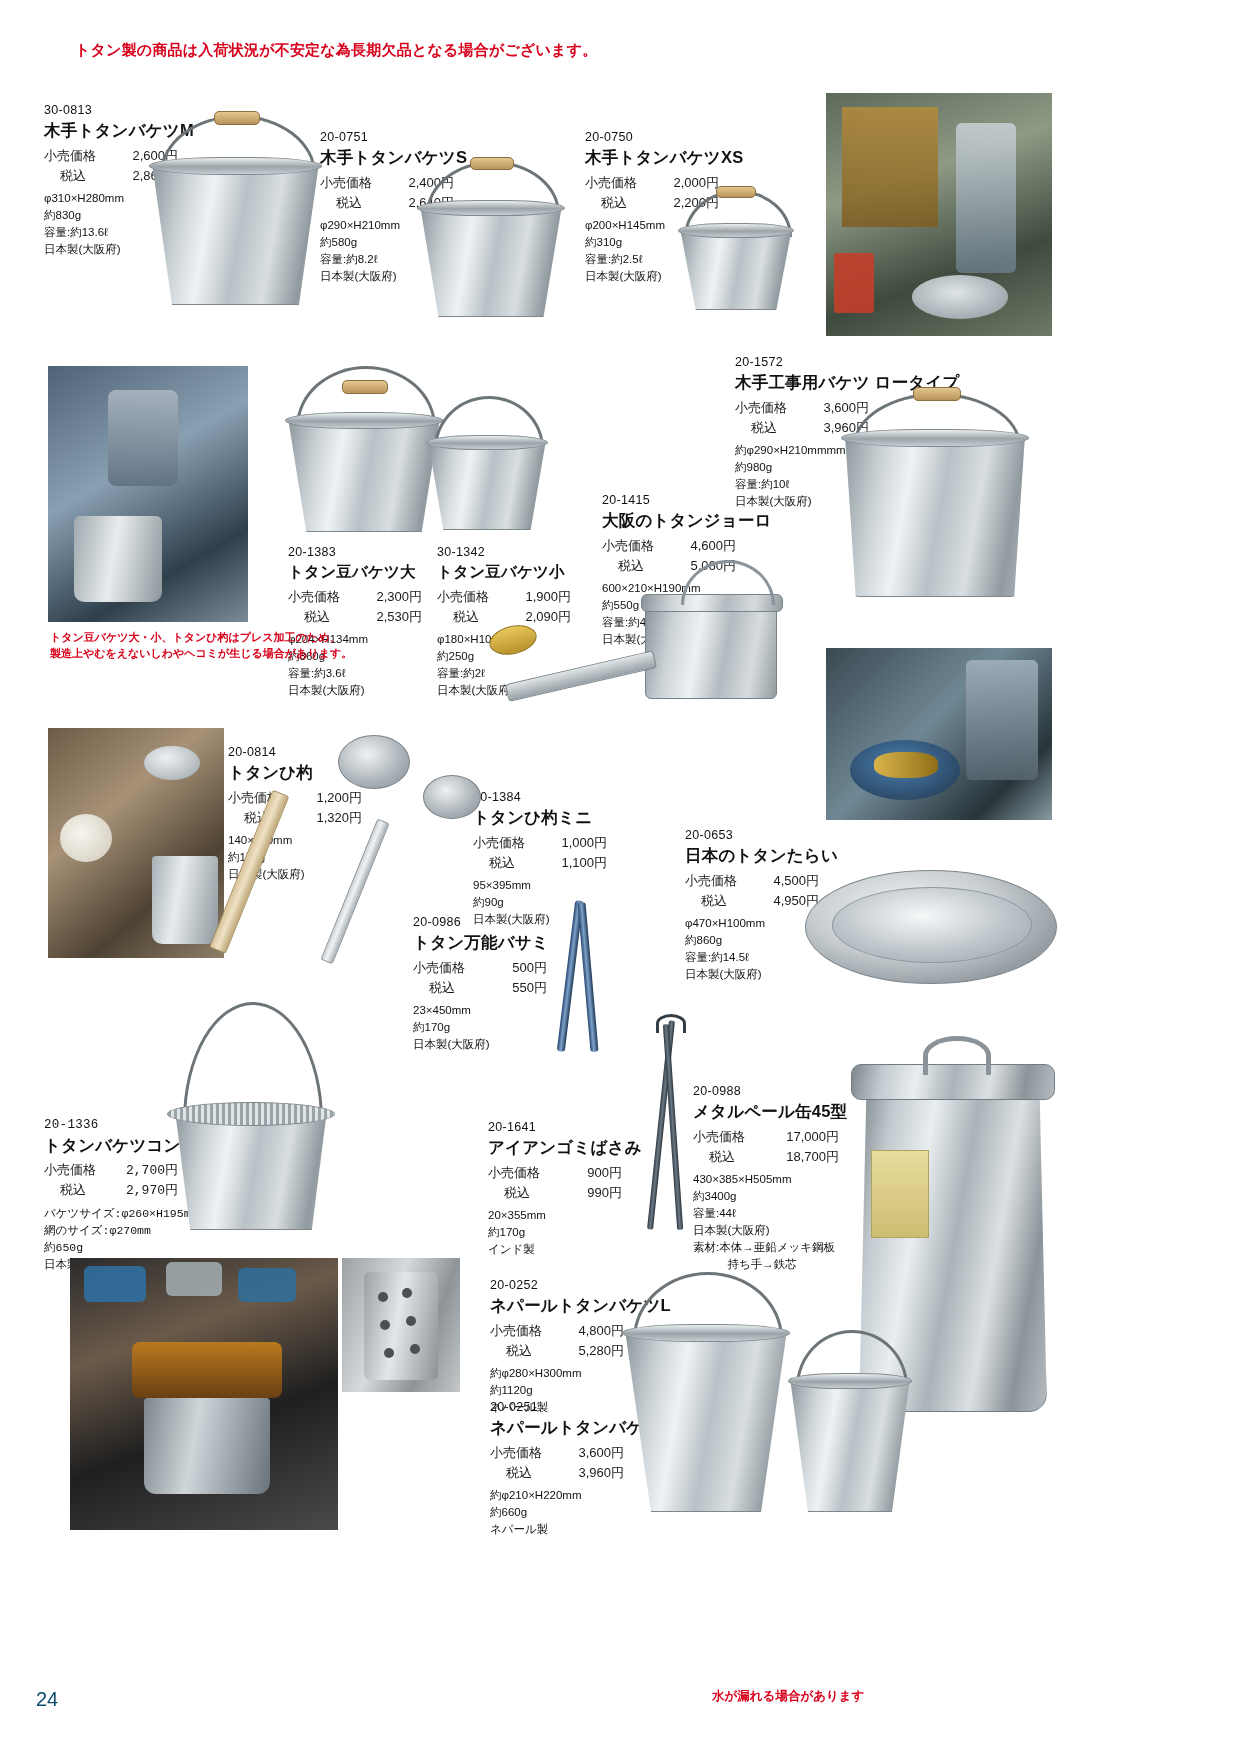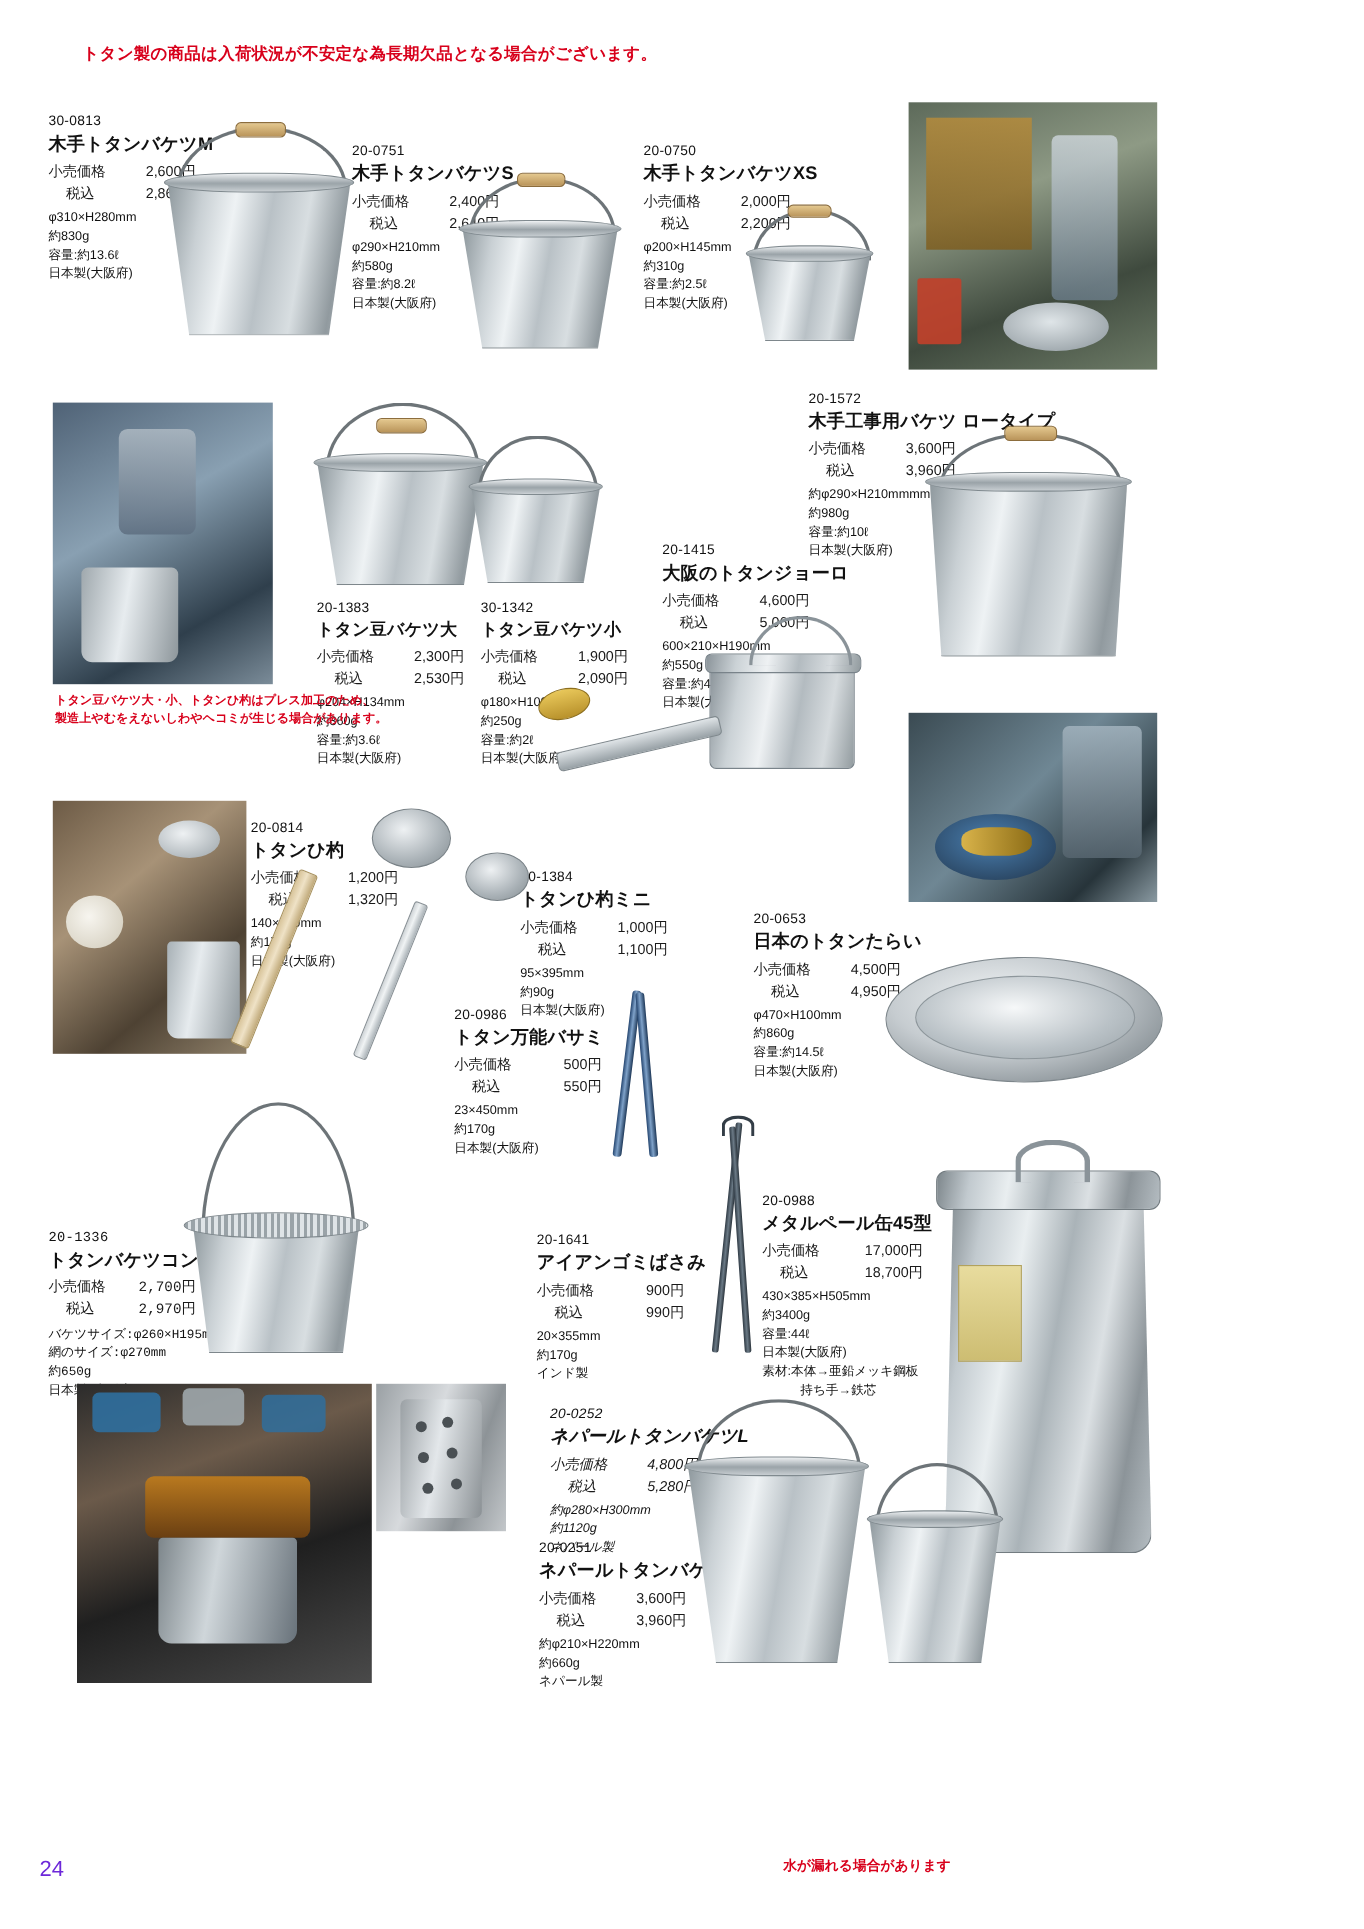--- a/index.html
+++ b/index.html
@@ -17,21 +17,21 @@
   .code{font-size:12.5px;letter-spacing:.3px;color:#111;}
   .name{font-size:16.5px;font-weight:bold;letter-spacing:.2px;color:#111;margin-top:3px;}
   .name.sm{font-size:15.5px;}
   .price-row{font-size:13px;line-height:1.5;display:flex;}
   .price-row .lbl{width:62px;display:inline-block;}
   .price-row .val{width:72px;text-align:right;display:inline-block;}
   .specs{font-size:11.5px;line-height:1.48;margin-top:5px;color:#111;}
   .prices{margin-top:4px;}
   .note-red{color:#d8001b;font-size:11px;line-height:1.45;font-weight:bold;}
   .caption{font-size:11.5px;line-height:1.5;color:#111;}
-  .pagenum{font-size:20px;color:#6d28d9;}
+  .pagenum{font-size:20px;color:#0c4a6e;}
 
   
   .photo{background:#cfd3d6;overflow:hidden;}
   .photo.work1{background:linear-gradient(160deg,#5d6a5a 0%,#8e9a85 35%,#3f4a3e 70%,#6c7a66 100%);}
   .photo.work2{background:linear-gradient(150deg,#4f6276 0%,#89a0b2 40%,#2f3f4c 75%,#7b8c99 100%);}
   .photo.work3{background:linear-gradient(135deg,#3a4a52 0%,#6f8794 45%,#27343a 80%,#8a9aa2 100%);}
   .photo.garden{background:linear-gradient(140deg,#6d5b46 0%,#a79277 35%,#4e4233 70%,#8d7f69 100%);}
   .photo.bbq{background:linear-gradient(160deg,#2b2b2b 0%,#6b5a4a 30%,#1f1f1f 60%,#4a4a4a 100%);}
   .photo.grill{background:linear-gradient(110deg,#9aa0a4 0%,#d7dadd 40%,#8d9397 70%,#c3c7ca 100%);}
 
@@ -491,21 +491,21 @@
   <div class="abs photo grill" style="left:342px;top:1258px;width:118px;height:134px;">
     <div class="abs" style="left:22px;top:14px;width:74px;height:108px;background:linear-gradient(100deg,#9aa0a4,#e3e7ea 45%,#8b9195);border-radius:6px;"></div>
     <div class="abs" style="left:36px;top:34px;width:10px;height:10px;background:#4a5054;border-radius:50%;"></div>
     <div class="abs" style="left:60px;top:30px;width:10px;height:10px;background:#4a5054;border-radius:50%;"></div>
     <div class="abs" style="left:38px;top:62px;width:10px;height:10px;background:#4a5054;border-radius:50%;"></div>
     <div class="abs" style="left:64px;top:58px;width:10px;height:10px;background:#4a5054;border-radius:50%;"></div>
     <div class="abs" style="left:42px;top:90px;width:10px;height:10px;background:#4a5054;border-radius:50%;"></div>
     <div class="abs" style="left:68px;top:86px;width:10px;height:10px;background:#4a5054;border-radius:50%;"></div>
   </div>
 
-  <div class="abs" style="left:500px;top:1278px;width:200px;font-style:italic;">
+  <div class="abs" style="left:490px;top:1278px;width:200px;">
     <div class="code">20-0252</div>
     <div class="name">ネパールトタンバケツL</div>
     <div class="prices">
       <div class="price-row">
           <span class="lbl">小売価格</span>
           <span class="val">4,800円</span>
         </div>
       <div class="price-row">
           <span class="lbl" style="padding-left:16px;width:46px;">税込</span>
           <span class="val">5,280円</span>

